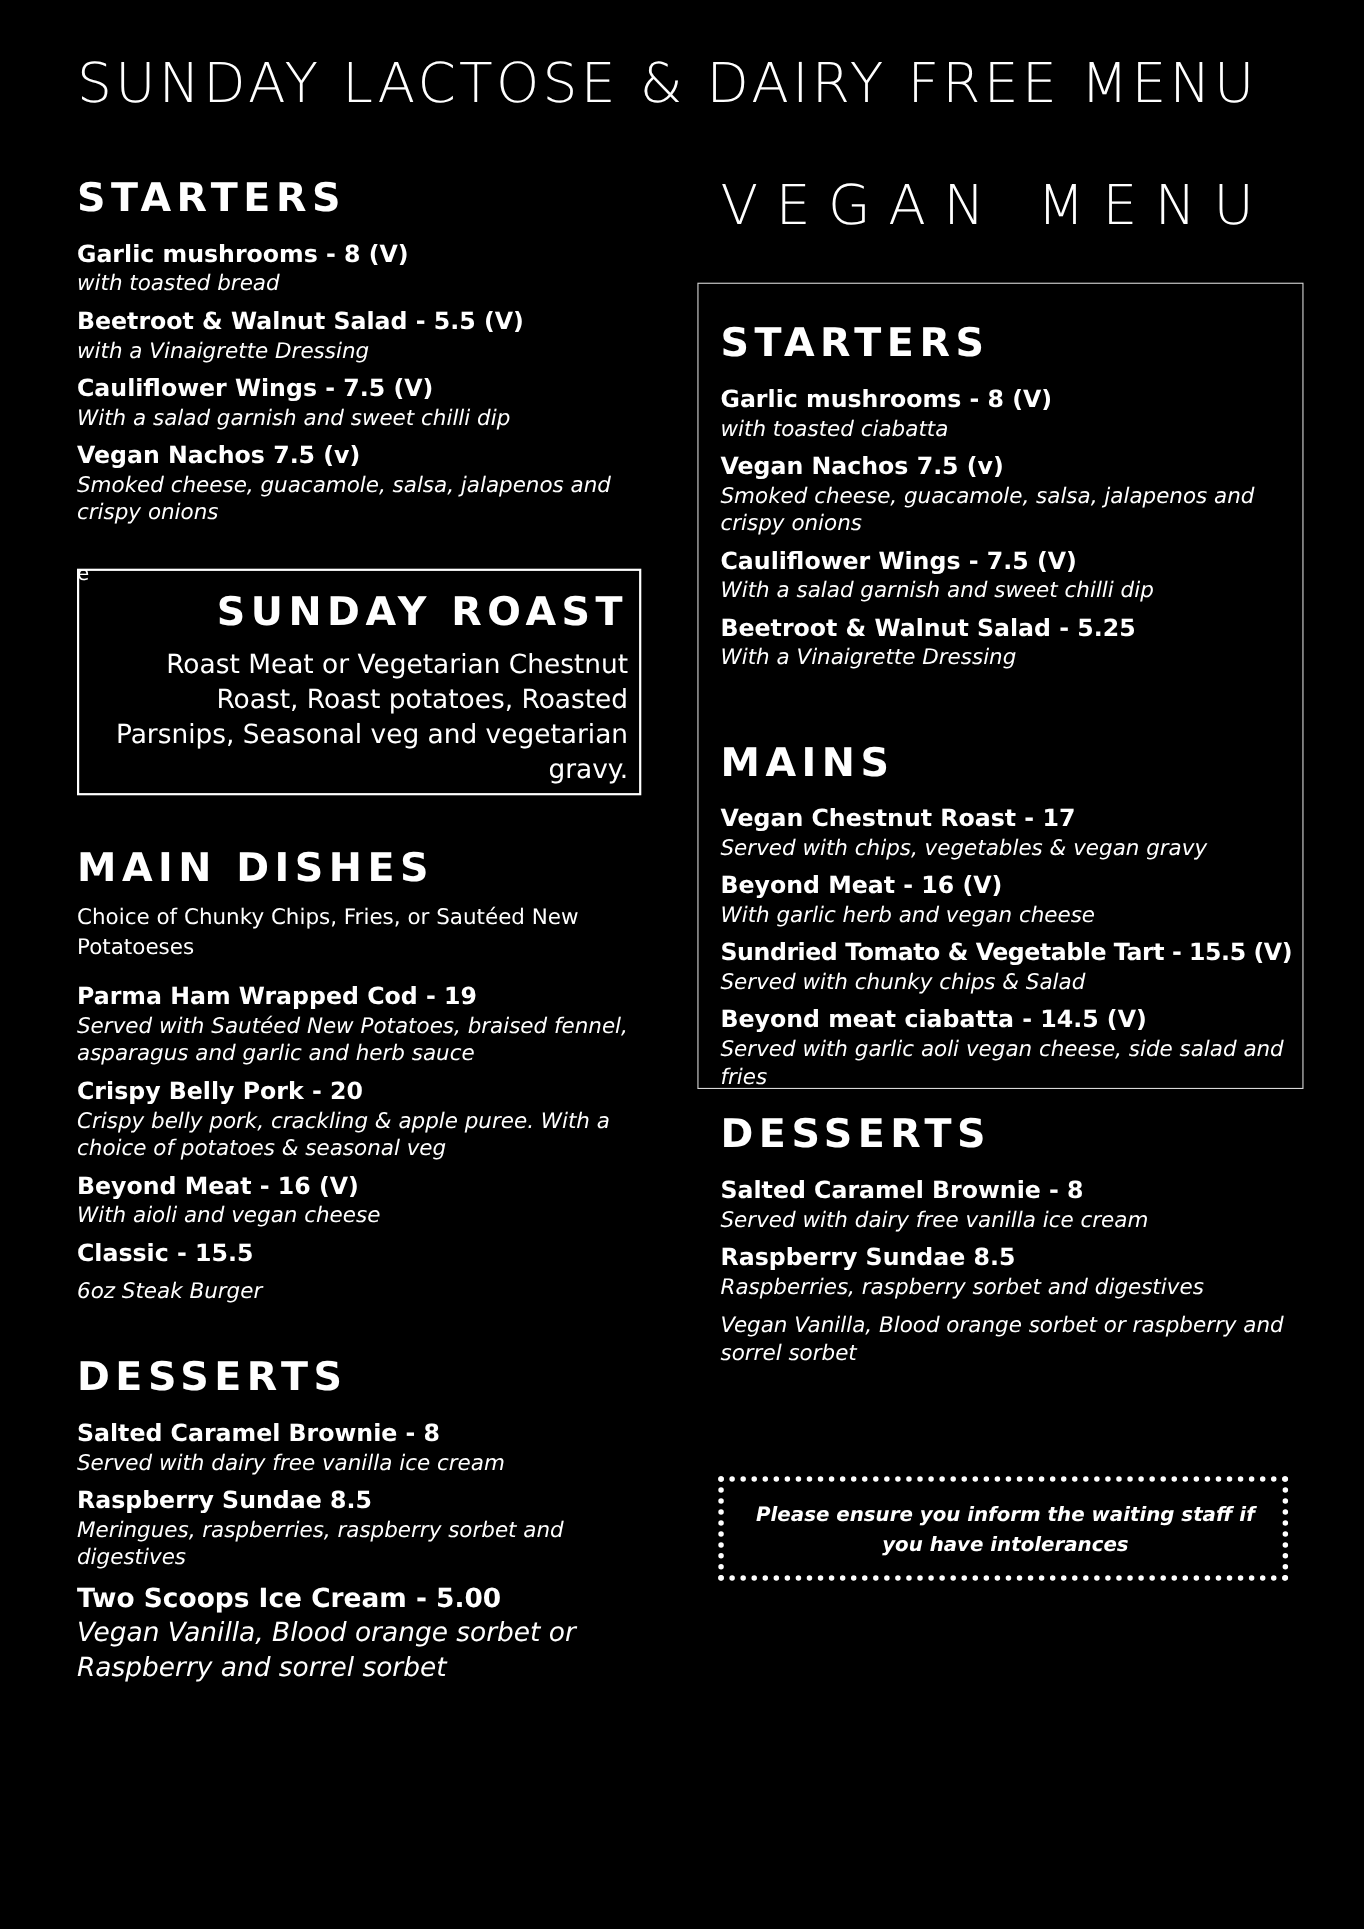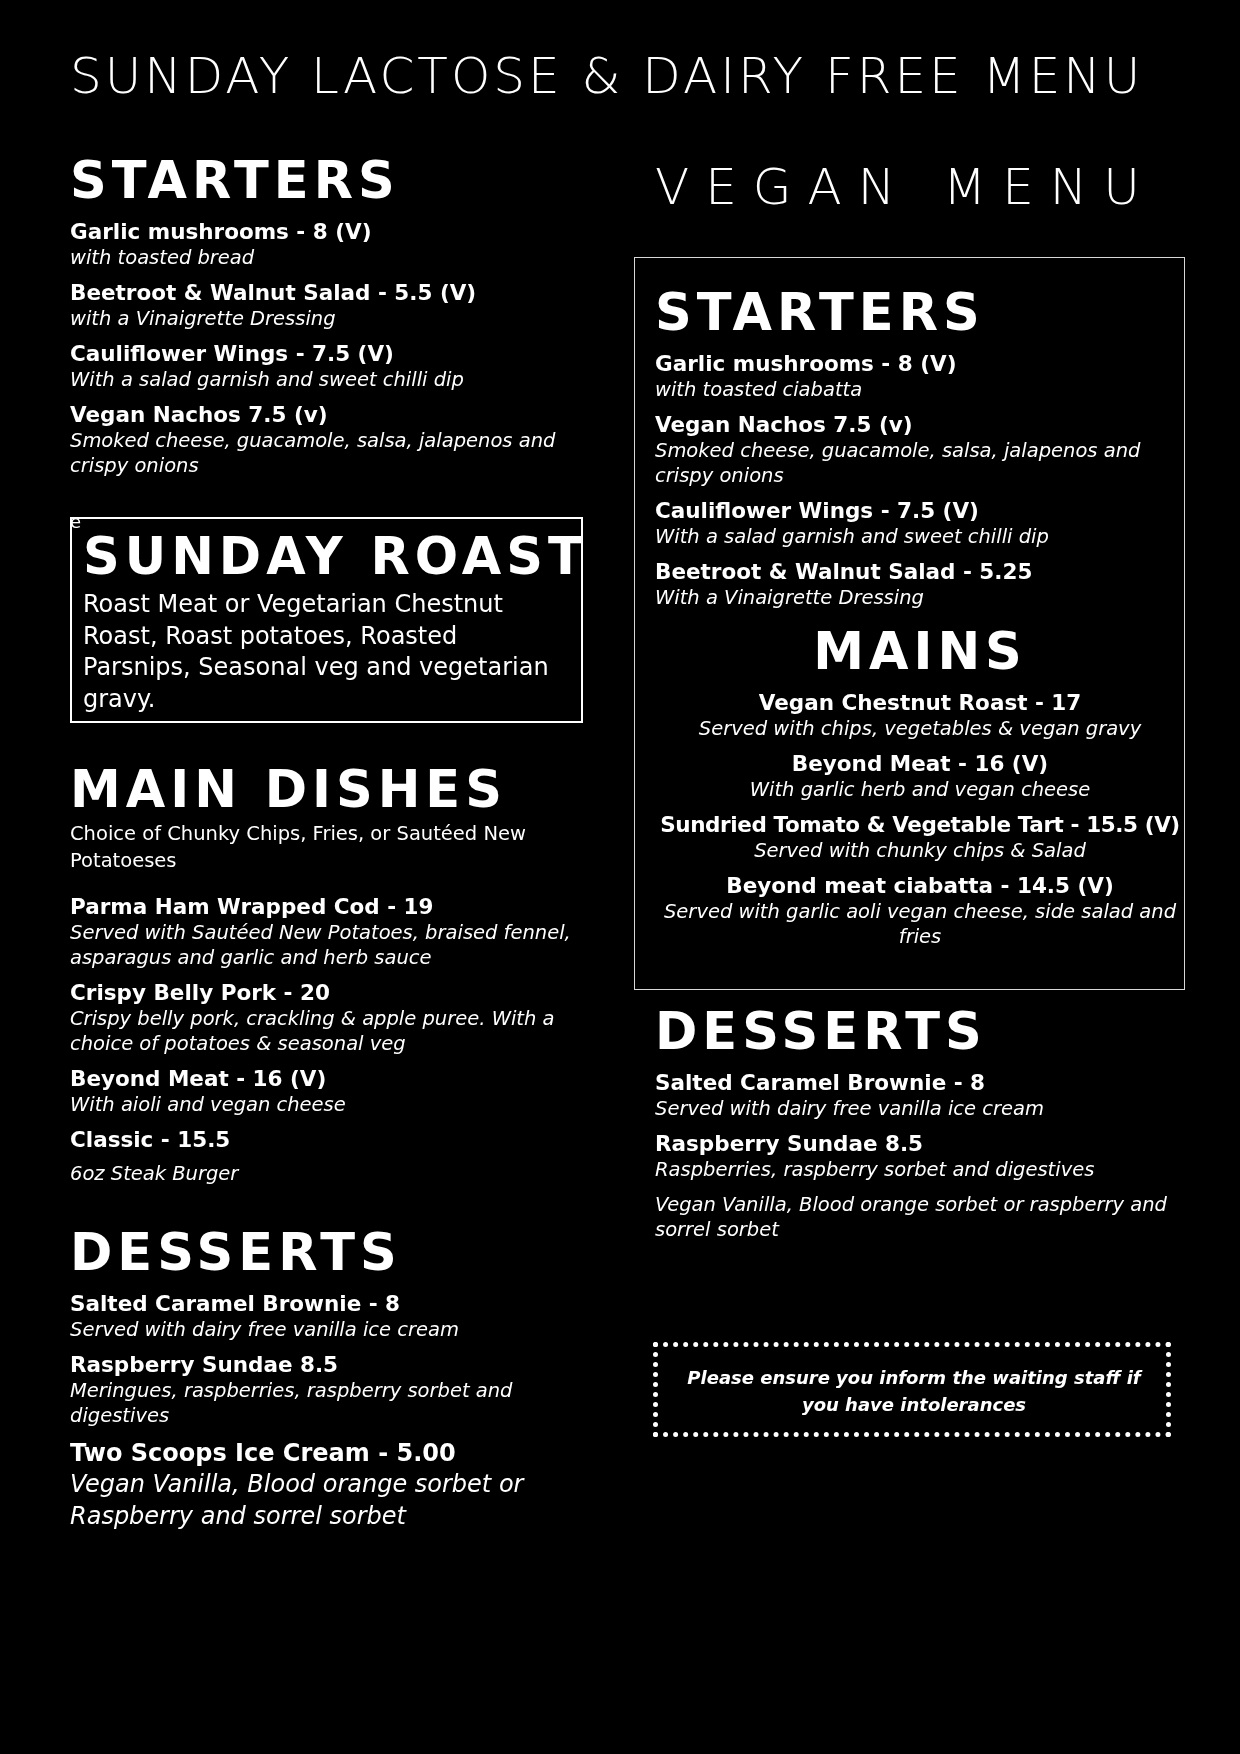--- a/index.html
+++ b/index.html
@@ -11,34 +11,34 @@
     .page-title {
       left: 70px; top: 46px; font-size: 50px; font-weight: 200;
       letter-spacing: 3px; white-space: nowrap; line-height: 60px;
       font-family: "DejaVu Sans", sans-serif;
     }
     .vegan-title {
       left: 655px; top: 157px; font-size: 50px; font-weight: 200;
       letter-spacing: 16px; white-space: nowrap; line-height: 60px;
     }
     .section-h {
-      font-size: 51px; font-weight: 700; letter-spacing: 5px;
+      font-size: 36px; font-weight: 700; letter-spacing: 5px;
       line-height: 48px; margin: 0; white-space: nowrap;
     }
     .item { margin-bottom: 10px; }
     .item-name { font-size: 21.5px; font-weight: 700; line-height: 26px; white-space: nowrap; }
     .item-desc { font-size: 19.5px; font-weight: 400; line-height: 25px; font-style: italic; }
     .col-left { left: 70px; width: 520px; }
     .col-right { left: 655px; width: 530px; }
     .roast-box {
       left: 70px; top: 517px; width: 513px; height: 206px;
       border: 2px solid #fff; box-sizing: border-box;
     }
     .roast-e { left: 70px; top: 512px; font-size: 18px; line-height: 20px; }
-    .roast-inner { position: absolute; left: 11px; top: 14px; right: 10px; }
+    .roast-inner { position: absolute; left: 11px; top: 14px; right: 10px; text-align: right; }
     .roast-desc { font-size: 24px; line-height: 31.5px; margin-top: 8px; }
     .vegan-box {
       left: 634px; top: 257px; width: 551px; height: 733px;
       border: 1px solid #d8d8d8; box-sizing: border-box;
     }
     .notice-box {
       left: 653px; top: 1342px; width: 518px; height: 95px;
       border: 5px dotted #fff; box-sizing: border-box;
     }
     .notice-text {
@@ -138,21 +138,21 @@
   <div class="item">
     <div class="item-name">Cauliflower Wings - 7.5 (V)</div>
     <div class="item-desc">With a salad garnish and sweet chilli dip</div>
   </div>
   <div class="item">
     <div class="item-name">Beetroot &amp; Walnut Salad - 5.25</div>
     <div class="item-desc">With a Vinaigrette Dressing</div>
   </div>
 </div>
 
-<div class="abs col-right" style="top:628px;text-align:center;">
+<div class="abs col-right" style="top:670px;">
   <h2 class="section-h">MAINS</h2>
   <div style="height:14px"></div>
   <div class="item">
     <div class="item-name">Vegan Chestnut Roast - 17</div>
     <div class="item-desc">Served with chips, vegetables &amp; vegan gravy</div>
   </div>
   <div class="item">
     <div class="item-name">Beyond Meat - 16 (V)</div>
     <div class="item-desc">With  garlic herb and vegan cheese</div>
   </div>

